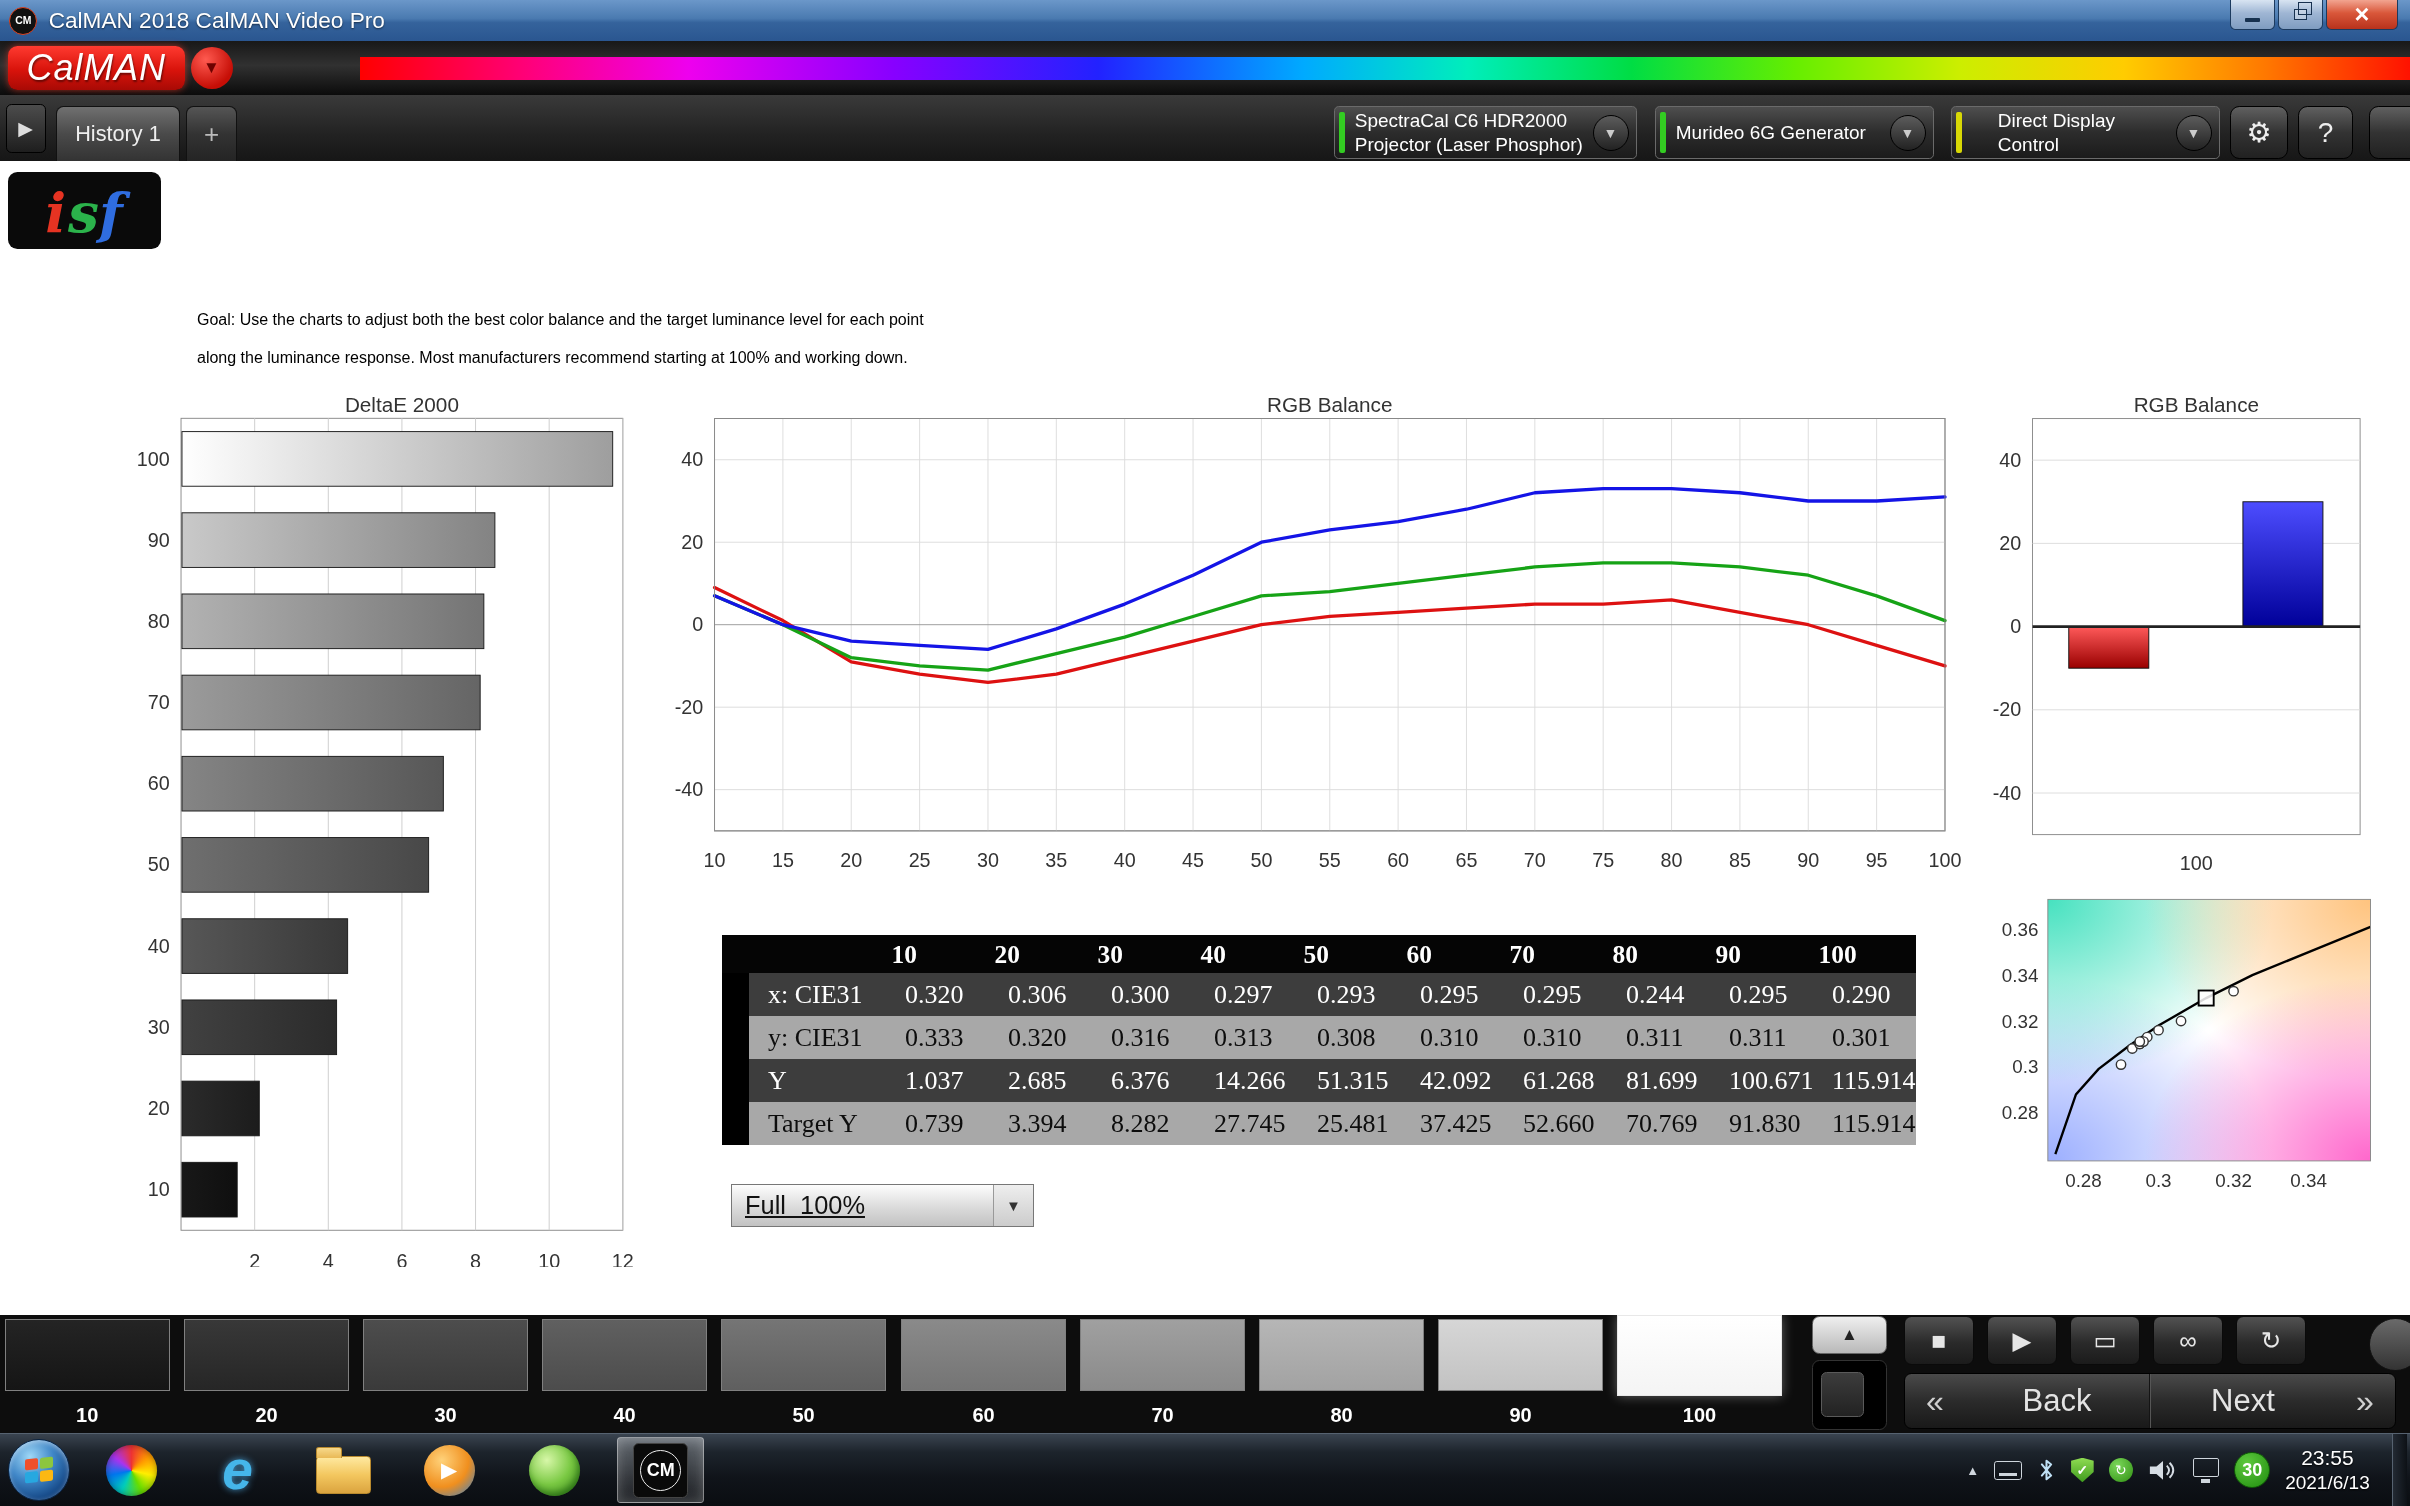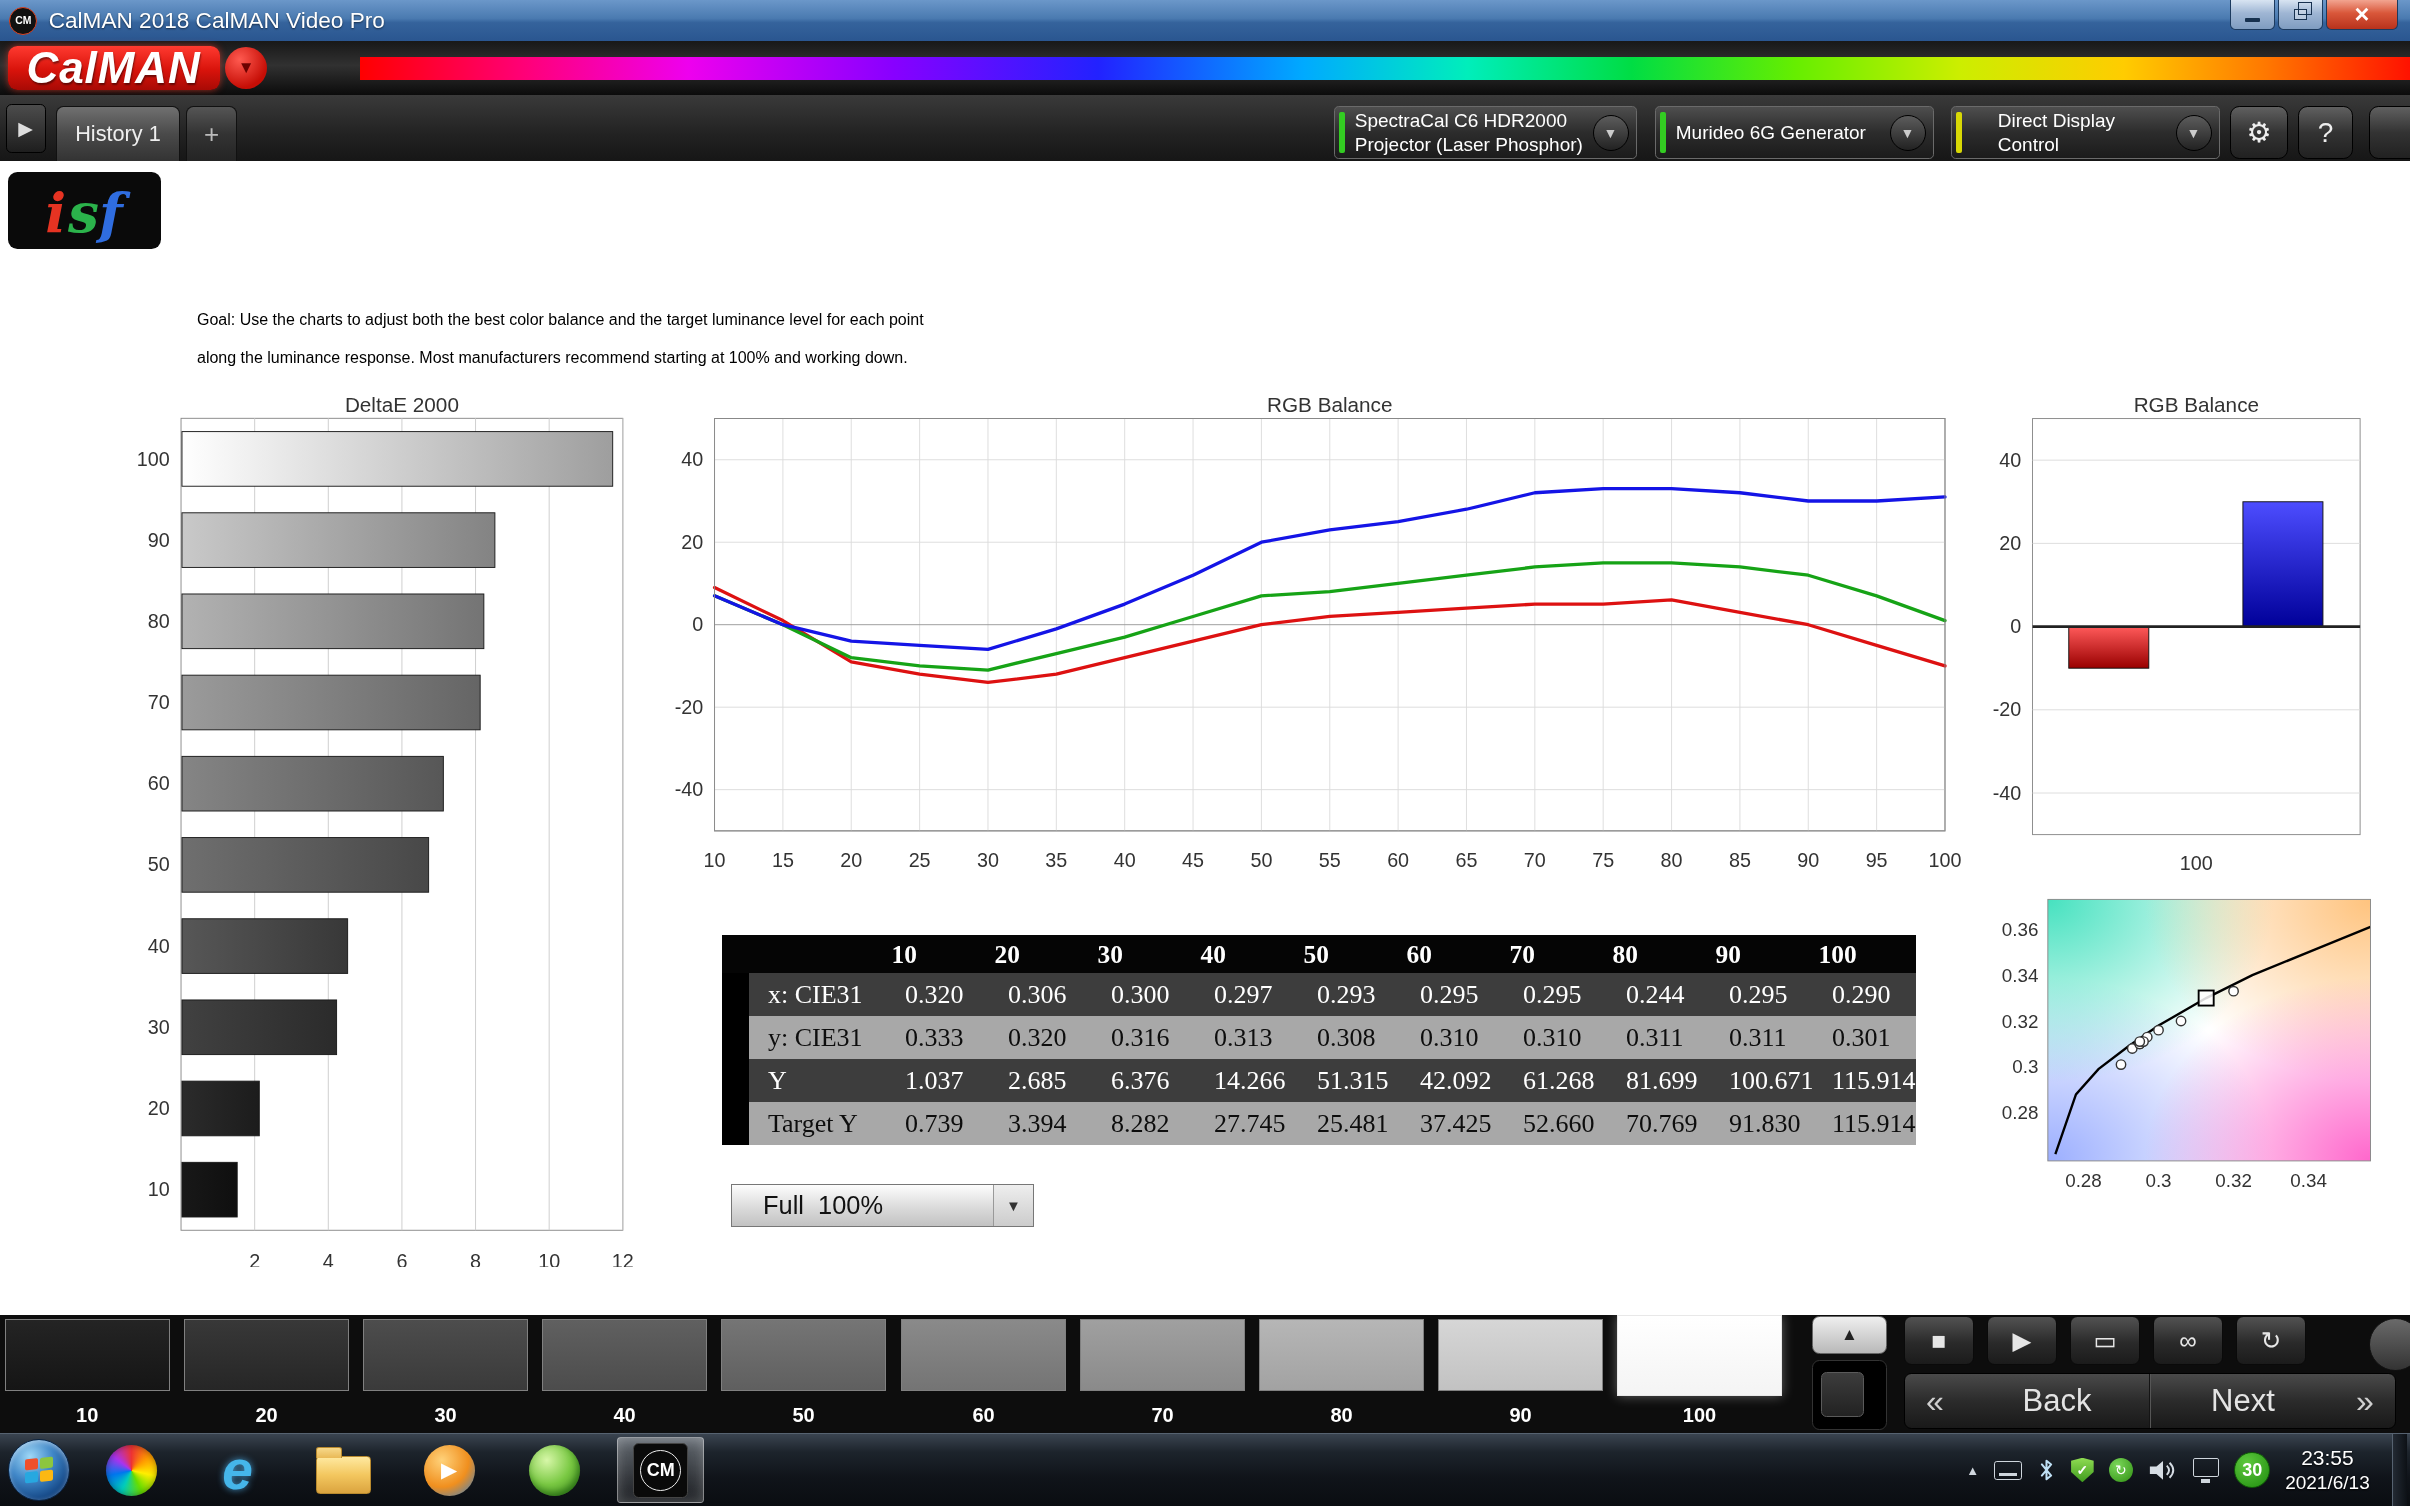--- a/index.html
+++ b/index.html
@@ -20,21 +20,21 @@
 .glyph-min{width:15px;height:3.8px;background:#17314f;border-radius:0.9px;margin-top:11.3px;}
 .glyph-restore{position:relative;width:13px;height:11.3px;border:1.9px solid #17314f;background:rgba(255,255,255,.35);}
 .glyph-restore::before{content:"";position:absolute;left:2.8px;top:-7.5px;width:12.2px;height:10.4px;border:1.9px solid #17314f;}
 
 
 .banner{position:absolute;left:0;top:41px;width:2411px;height:54px;
  background:linear-gradient(180deg,#181818,#313131 45%,#0b0b0b);}
 .calman-logo{position:absolute;left:7.5px;top:4.7px;height:44px;display:flex;align-items:center;}
 .calman-box{background:linear-gradient(180deg,#ff3a30,#d8130b 55%,#a80a05);border-radius:9.4px;height:44px;padding:0 19px;
  display:flex;align-items:center;box-shadow:0 0 7.5px rgba(255,60,40,.6);}
-.calman-text{color:#fff;font-size:44px;font-weight:bold;font-style:italic;letter-spacing:0.9px;text-shadow:0.9px 1.9px 1.9px rgba(0,0,0,.45);}
+.calman-text{color:#fff;font-size:36px;font-weight:normal;font-style:italic;letter-spacing:0.9px;text-shadow:0.9px 1.9px 1.9px rgba(0,0,0,.45);}
 .calman-badge{width:42px;height:42px;border-radius:50%;background:radial-gradient(circle at 35% 30%,#ff5a50,#c60e06 70%);
  margin-left:5.6px;display:flex;align-items:center;justify-content:center;color:#6d0200;font-size:17px;}
 .rainbow{position:absolute;left:360px;top:16px;height:22.6px;width:2051px;
  background:linear-gradient(90deg,#ff0000 0%,#ff0077 8%,#ee00ee 16%,#8800ff 26%,#2222ff 36%,#00aaff 46%,#00eebb 54%,#00dd44 62%,#66ee00 70%,#ccee00 78%,#ffcc00 86%,#ff7700 93%,#ff1100 100%);}
 
 
 .toolbar{position:absolute;left:0;top:95px;width:2411px;height:66px;
  background:linear-gradient(180deg,#3a3a3a,#222 60%,#161616);}
 .expander{position:absolute;left:5.6px;top:9.4px;width:40px;height:49px;background:linear-gradient(180deg,#4c4c4c,#1e1e1e);
  border:0.9px solid #000;border-radius:5.6px;color:#ddd;font-size:19px;display:flex;align-items:center;justify-content:center;}
@@ -82,21 +82,21 @@
 .th{background:#050505;color:#fff;font-weight:bold;font-size:25.4px;display:flex;align-items:center;padding-left:5.6px;}
 .cell{font-size:26px;display:flex;align-items:center;padding-left:19px;}
 .cell.strip{background:#000;padding:0;}
 .cell.dark{background:#3d3d3d;color:#fff;}
 .cell.light{background:#a8a8a8;color:#0d0d0d;}
 
 
 .pattern-dd{position:absolute;left:731px;top:1184px;width:303px;height:43px;
  background:linear-gradient(180deg,#fdfdfd,#d8d8d8 60%,#c2c2c2);border:0.9px solid #777;
  display:flex;align-items:center;font-size:25.4px;color:#111;}
-.pattern-dd .val{padding-left:31px;flex:1;white-space:pre;}
+.pattern-dd .val{padding-left:13px;flex:1;white-space:pre;text-decoration:underline;}
 .pdd-arrow{width:40px;align-self:stretch;border-left:0.9px solid #999;display:flex;align-items:center;
  justify-content:center;font-size:15px;color:#333;background:linear-gradient(180deg,#eee,#ccc);}
 
 
 #steps{position:absolute;left:0;top:1315px;width:2411px;height:119px;background:#0d0d0d;}
 .step-tile{position:absolute;top:3.8px;width:165px;height:72px;border:0.9px solid #808080;}
 .step-tile.sel{top:0;height:81px;border:1.9px solid #e8e8e8;box-shadow:0 0 11.3px rgba(255,255,255,.35);}
 .step-label{position:absolute;top:89px;width:165px;text-align:center;font-size:20px;font-weight:bold;color:#fff;}
 .mini-up{position:absolute;left:1812px;top:1316px;width:75px;height:38px;border-radius:7.5px;
  background:linear-gradient(180deg,#efefef,#b9b9b9);border:0.9px solid #666;display:flex;align-items:center;

